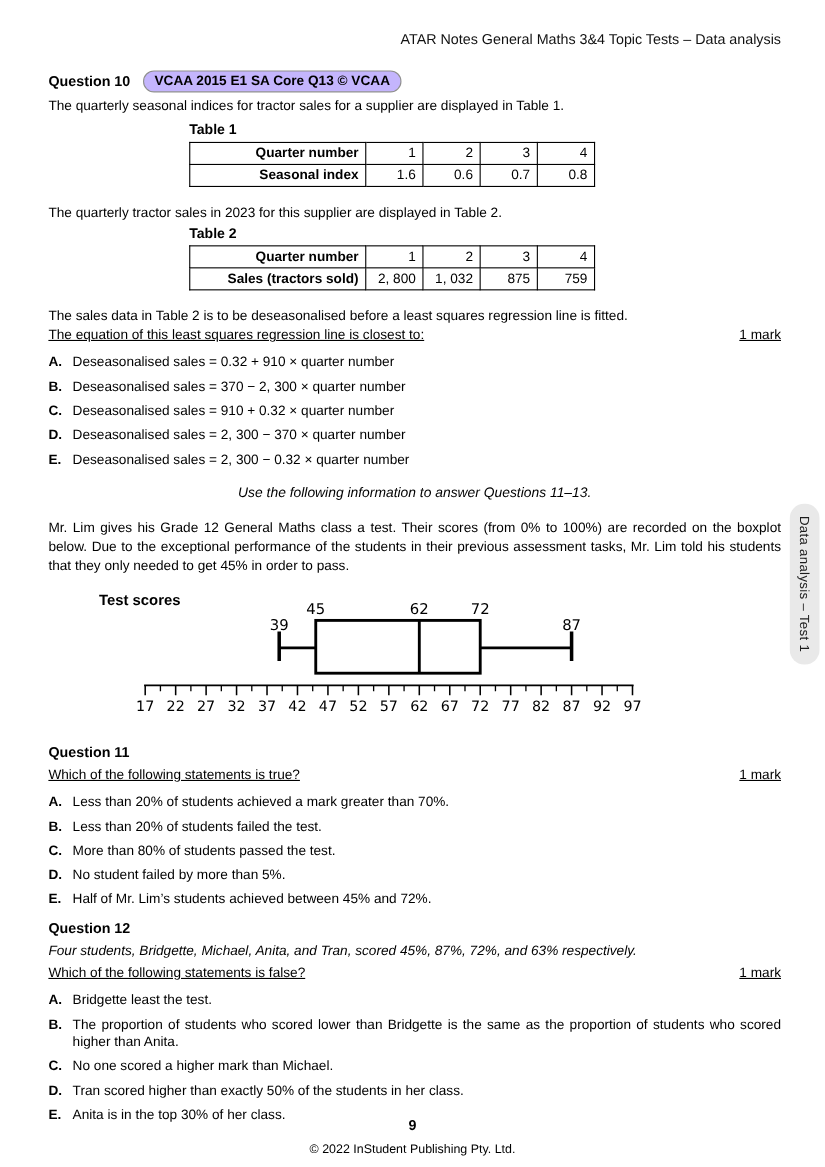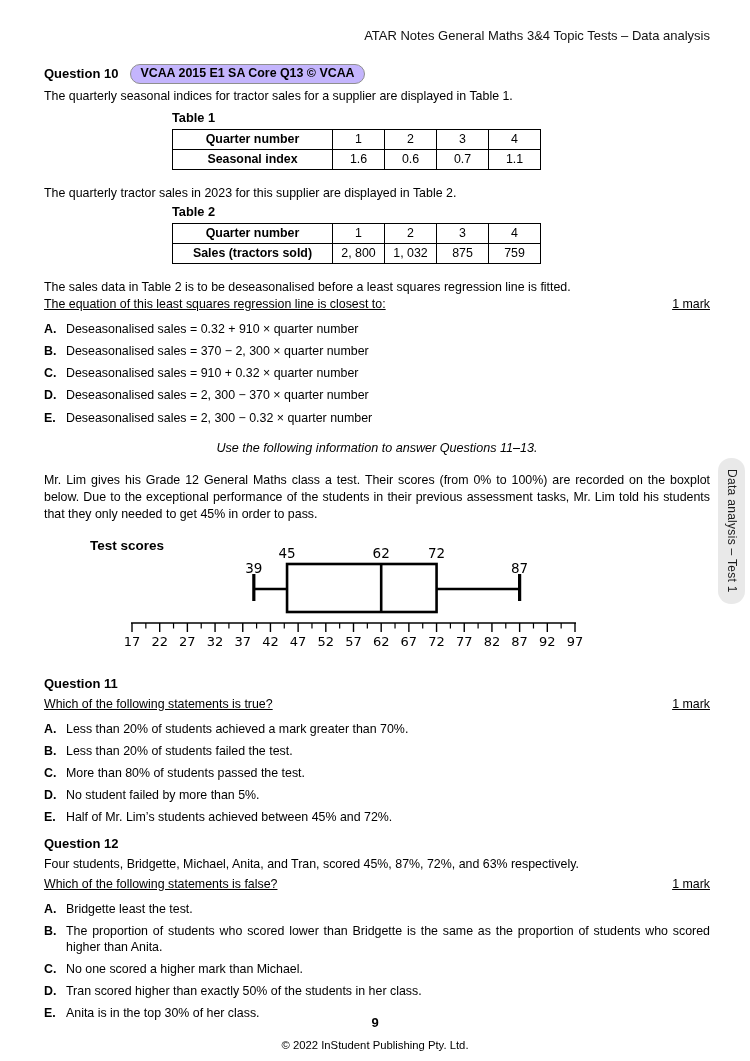--- a/index.html
+++ b/index.html
@@ -22,42 +22,42 @@
     font-weight:bold; font-size:12.4px; color:#000; background:#c4b5fd;
   }
 
   .para { margin-top:4px; }
   .para-gap { margin-top:15px; }
 
   .table-block { margin-left:128px; margin-top:4px; }
   .table-caption { font-weight:bold; font-size:12.8px; margin-bottom:3px; }
   table.data { border-collapse:collapse; border:1.6px solid #000; }
   table.data td {
-    border:1px solid #000; text-align:center; height:20px;
+    border:1px solid #000; text-align:right; height:20px;
     font-size:12.4px; padding:0 6px; min-width:52px;
   }
   table.data td:first-child { font-weight:bold; width:160px; }
 
   .qline { display:flex; justify-content:space-between; align-items:baseline;text-decoration:underline; }
   .marks { font-size:12.4px; white-space:nowrap; }
 
   .options { margin-top:8px; }
   .opt { display:flex; margin-bottom:6px; line-height:1.3; }
   .opt .letter { font-weight:bold; flex:none; width:22px; }
   .opt .otext { flex:1; text-align:justify; }
 
   .instruction { margin-top:14px; text-align:center; font-style:italic; font-size:12.6px; }
 
   .stimulus { margin-top:15px; text-align:justify; }
 
   .figure { margin-top:10px; }
 
   .q-section { margin-top:16px; }
   .q-section .qline { margin-top:3px; }
-  .q12-intro { margin-top:3px; }
+  .q12-intro { margin-top:3px;font-style:italic; }
 
   .footer { position:absolute; left:0; right:0; bottom:8px; text-align:center; }
   .footer .pagenum { font-weight:bold; font-size:13px; }
   .footer .copyright { font-size:11.3px; margin-top:6px; }
 
   .side-tab {
     position:absolute; top:458px; right:5px; width:27px; height:146px;
     background:#e9e9e9; border-radius:13px;
     display:flex; align-items:center; justify-content:center;
   }
@@ -95,21 +95,21 @@
           <td>1</td>
           <td>2</td>
           <td>3</td>
           <td>4</td>
         </tr>
         <tr>
           <td>Seasonal index</td>
           <td>1.6</td>
           <td>0.6</td>
           <td>0.7</td>
-          <td>1.1</td>
+          <td>0.8</td>
         </tr>
       </tbody>
         </table>
     </div>
 
     <div class="para para-gap">The quarterly tractor sales in 2023 for this supplier are displayed in Table 2.</div>
 
     <div class="table-block" style="margin-top:1px">
       <div class="table-caption">Table 2</div>
       <table class="data">

